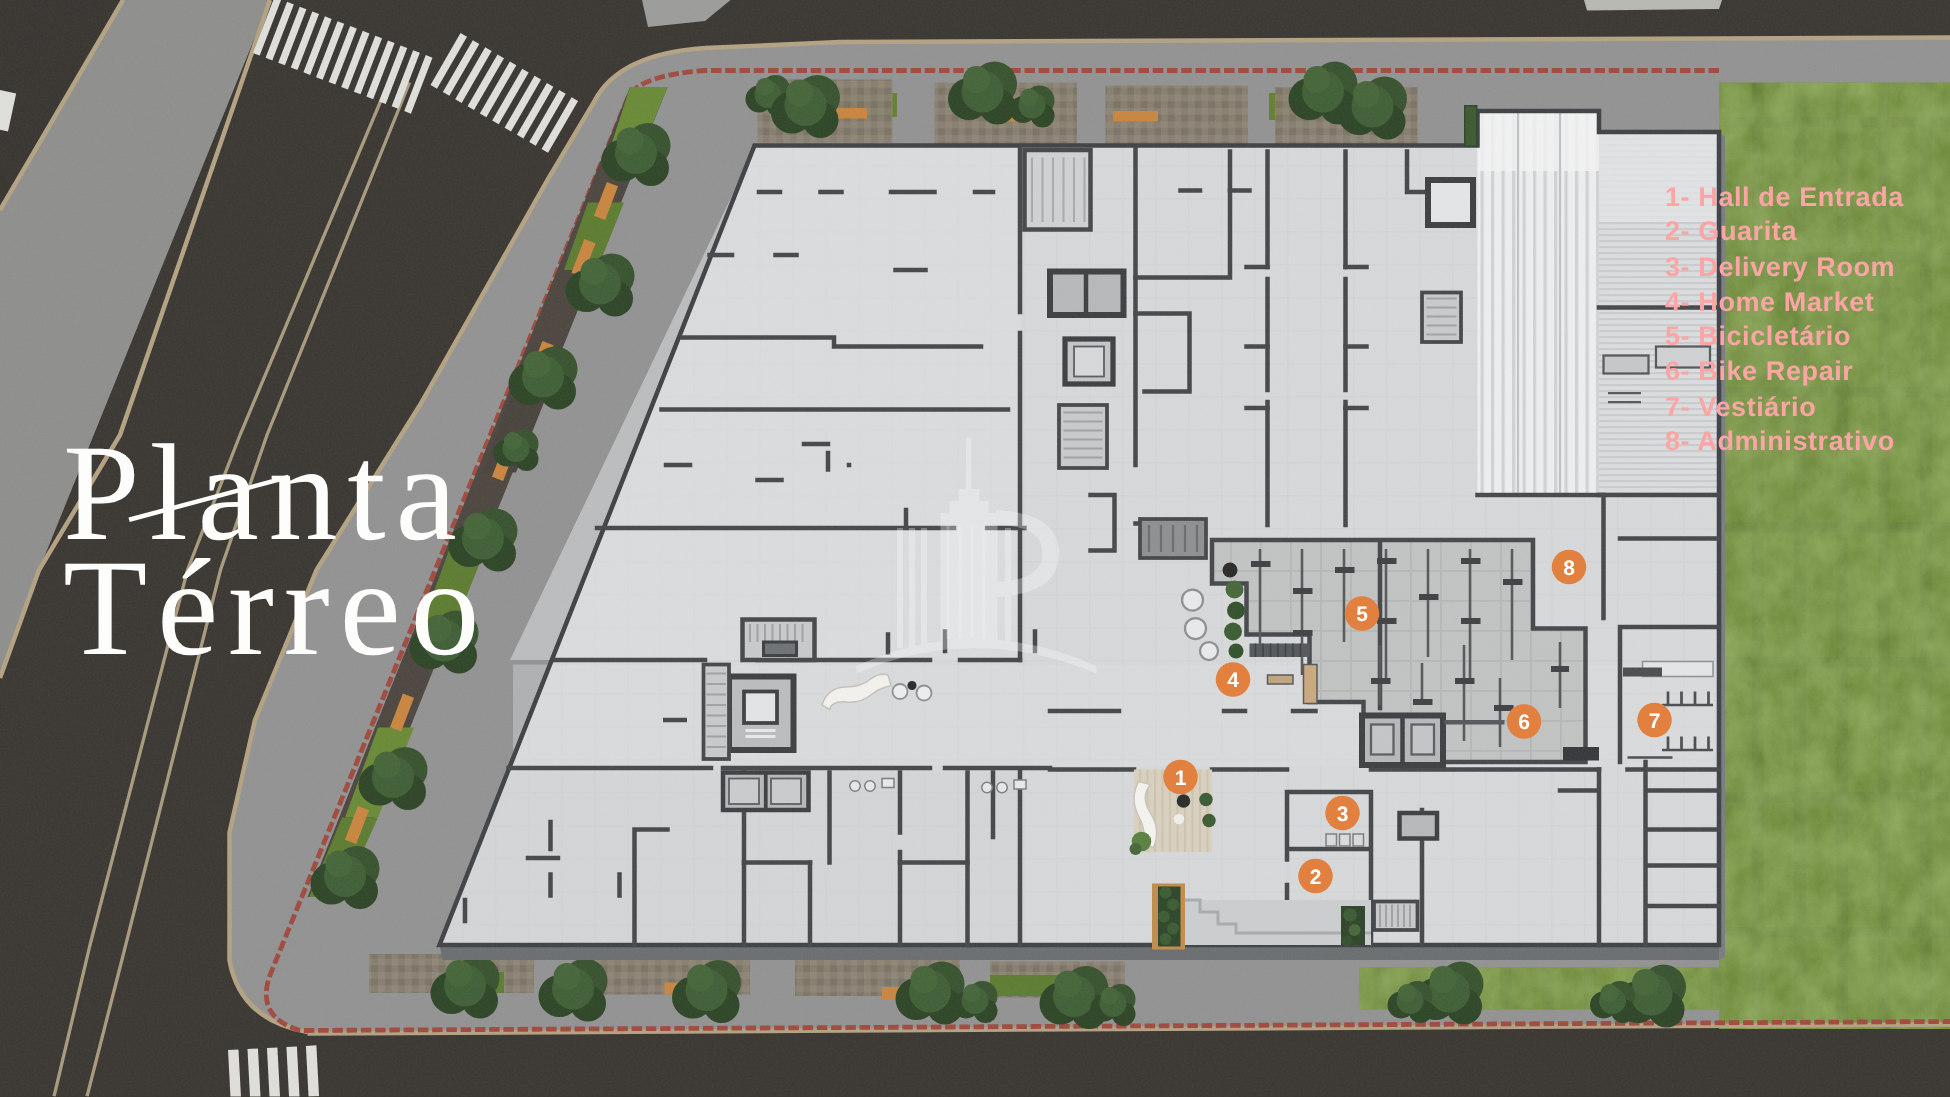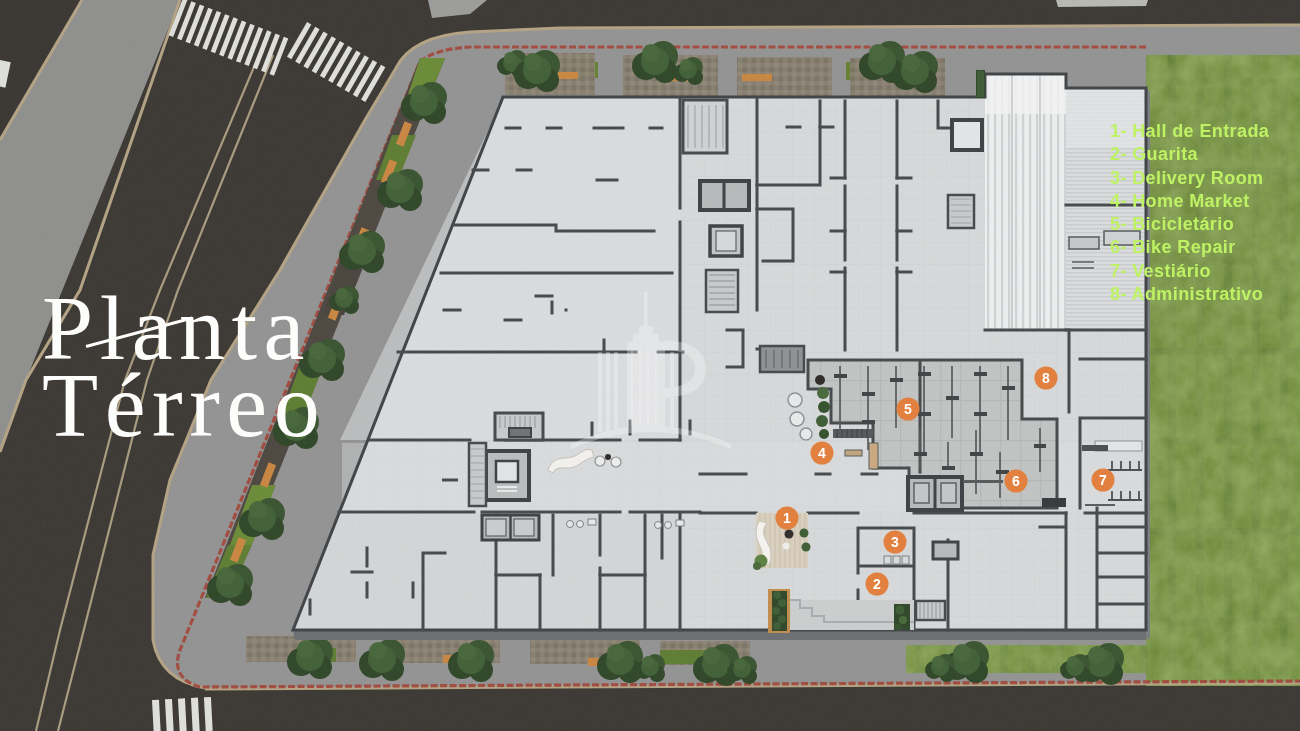--- a/index.html
+++ b/index.html
@@ -1,19 +1,19 @@
 <!DOCTYPE html>
 <html><head>
 <meta charset="utf-8">
 <style>
   html,body{margin:0;padding:0;background:#3c3833;width:1300px;height:731px;overflow:hidden;}
   .stage{position:relative;width:1300px;height:731px;font-family:"Liberation Sans",sans-serif;}
   svg{position:absolute;top:0;left:0;}
   .title{position:absolute;left:42px;top:290px;color:#fdfdfb;font-family:"Liberation Serif",serif;font-size:92px;line-height:77px;letter-spacing:6.5px;font-weight:400;}
-  .legend{position:absolute;left:1110px;top:120px;color:#bef264;font-weight:bold;font-size:18px;line-height:23.3px;letter-spacing:0.4px;}
+  .legend{position:absolute;left:1110px;top:120px;color:#fca5a5;font-weight:bold;font-size:18px;line-height:23.3px;letter-spacing:0.4px;}
 </style>
 </head>
 <body>
 <div class="stage">
 <svg width="1300" height="731" viewBox="0 0 1300 731">
 <defs>
   <filter id="noise" x="0" y="0" width="100%" height="100%">
     <feTurbulence type="fractalNoise" baseFrequency="0.9" numOctaves="2" result="n"></feTurbulence>
     <feColorMatrix in="n" type="matrix" values="0 0 0 0 0.5  0 0 0 0 0.5  0 0 0 0 0.5  0 0 0 0.06 0"></feColorMatrix>
     <feComposite operator="over" in2="SourceGraphic"></feComposite>

